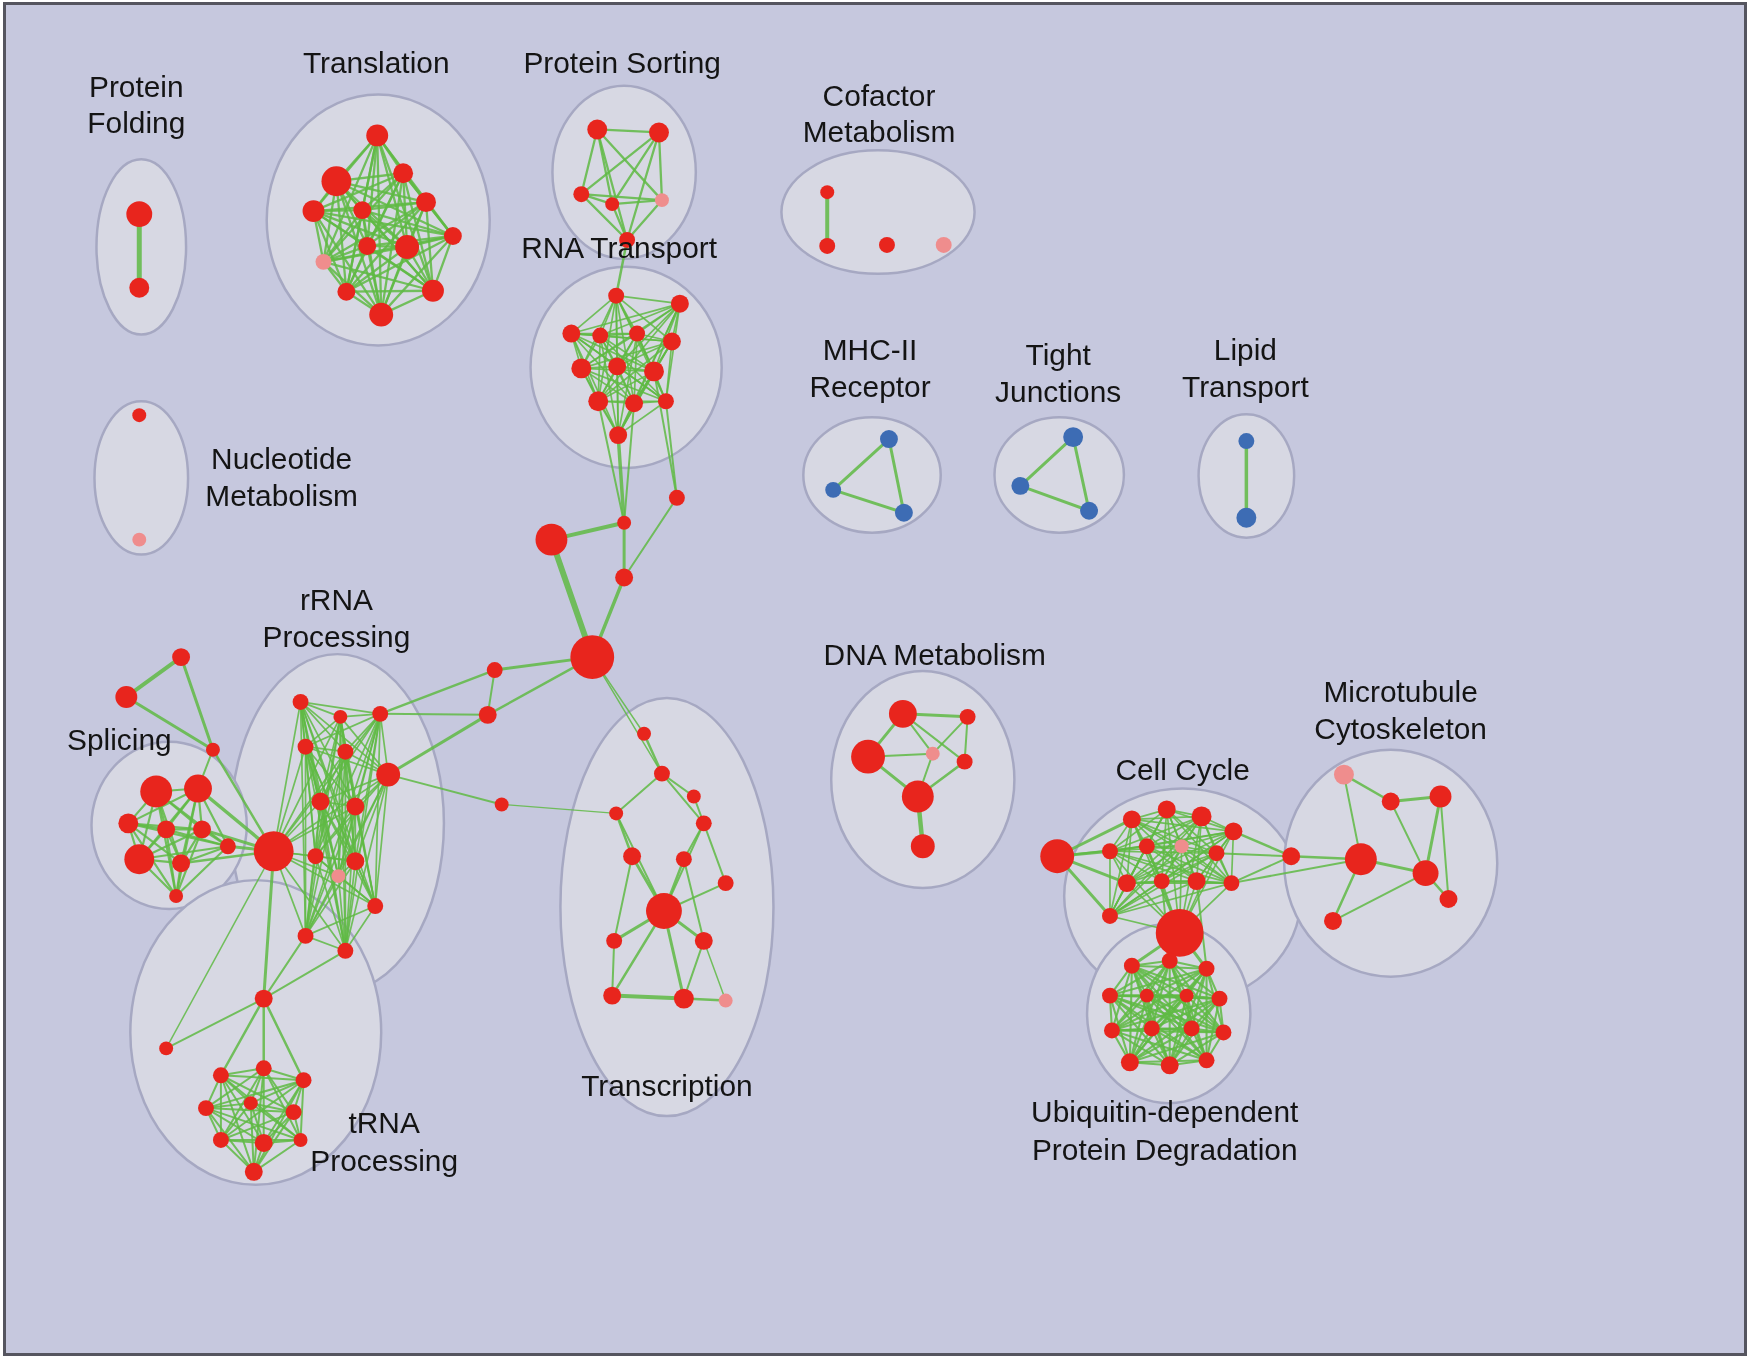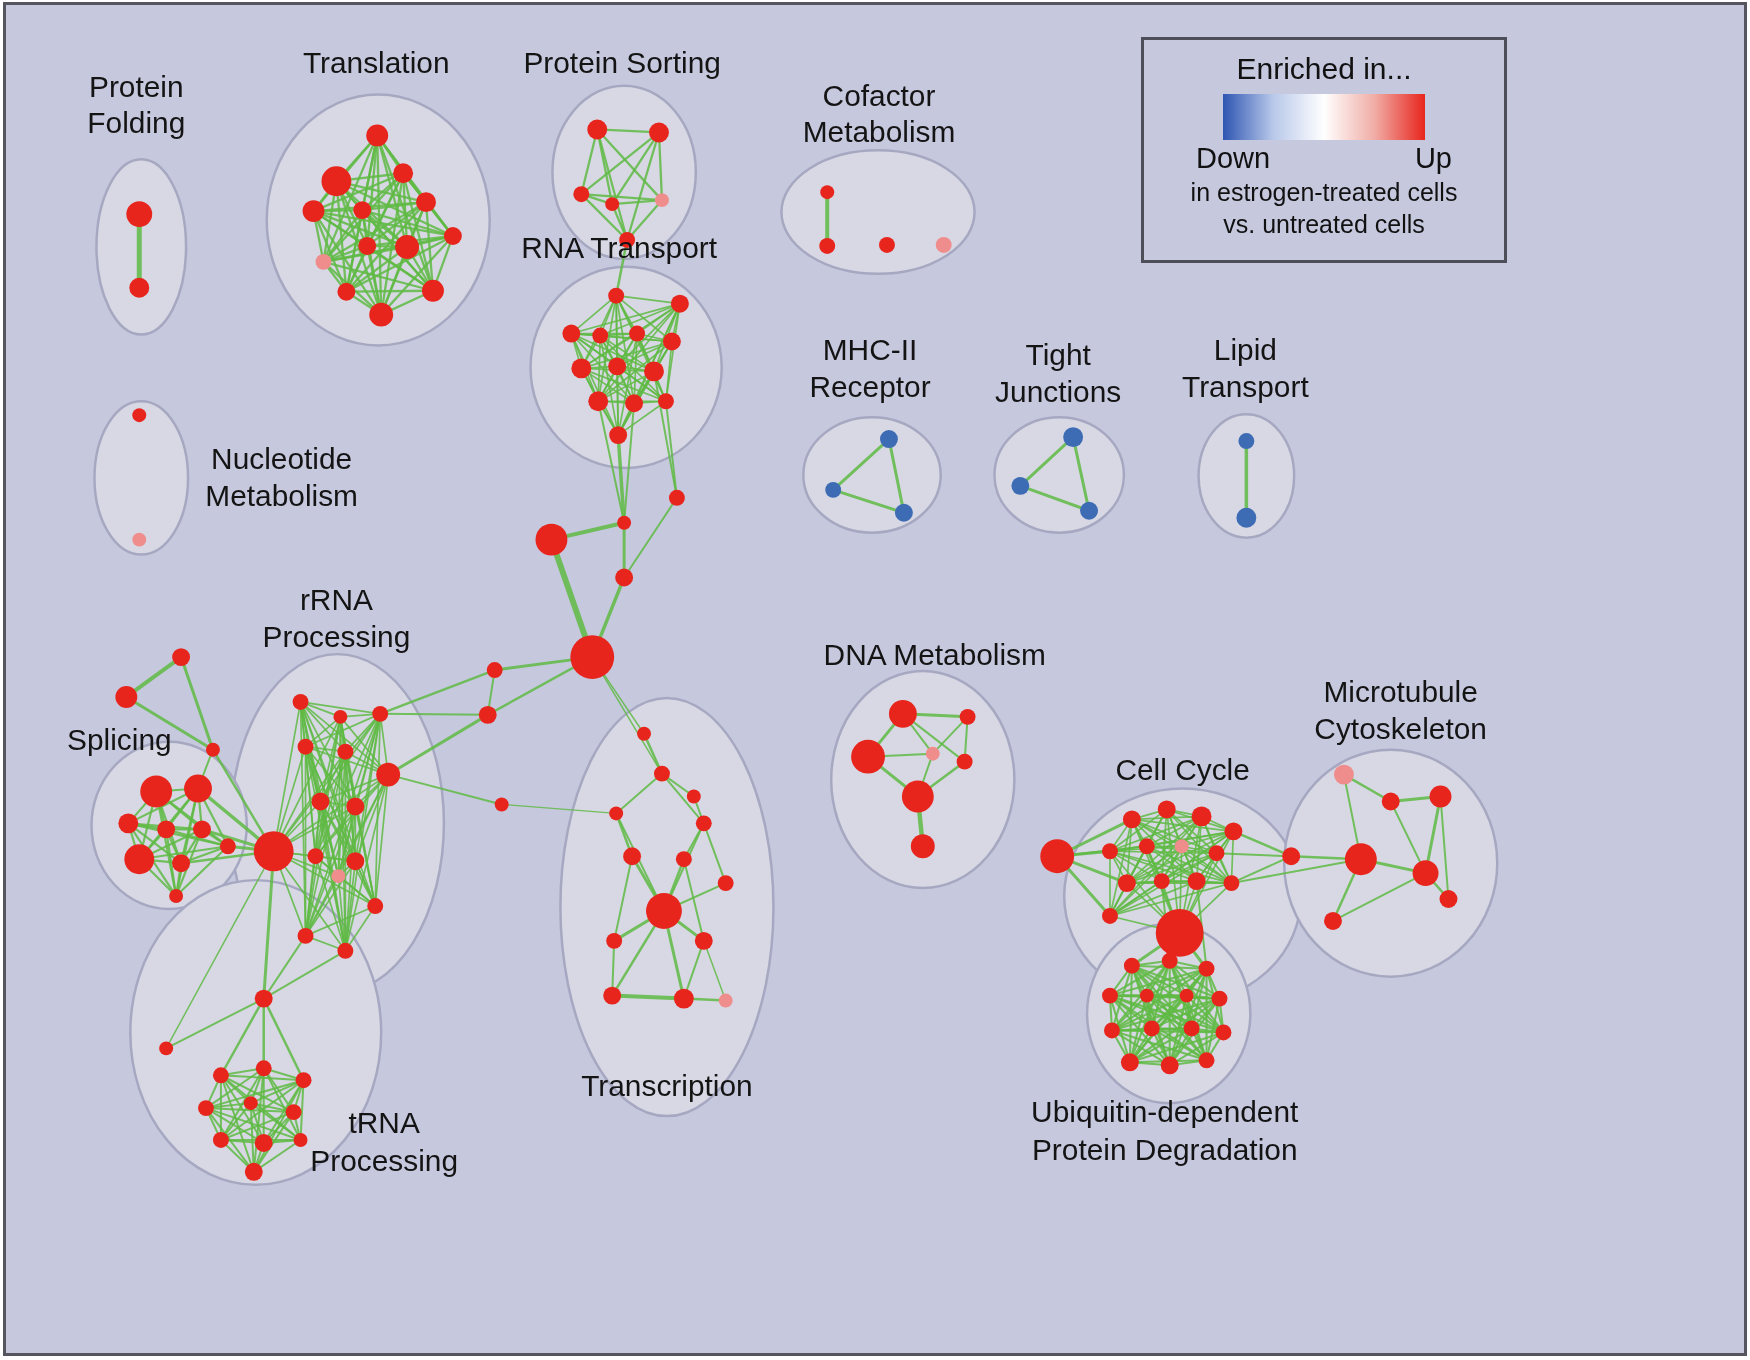--- a/index.html
+++ b/index.html
@@ -878,23 +878,13 @@
         <text x="379" y="1171" text-anchor="middle" class="cluster-label">Processing</text>
         <text x="663" y="1096" text-anchor="middle" class="cluster-label">Transcription</text>
         <text x="932" y="663" text-anchor="middle" class="cluster-label">DNA Metabolism</text>
         <text x="1181" y="778" text-anchor="middle" class="cluster-label">Cell Cycle</text>
         <text x="1400" y="700" text-anchor="middle" class="cluster-label">Microtubule</text>
         <text x="1400" y="737" text-anchor="middle" class="cluster-label">Cytoskeleton</text>
         <text x="1163" y="1122" text-anchor="middle" class="cluster-label">Ubiquitin-dependent</text>
         <text x="1163" y="1160" text-anchor="middle" class="cluster-label">Protein Degradation</text>
       </g>
     </svg>
-  <div class="legend">
-    <div class="legend-title">Enriched in...</div>
-    <div class="legend-bar" style="background: linear-gradient(90deg, rgb(46, 85, 178), rgb(185, 201, 234), rgb(255, 255, 255), rgb(240, 173, 166), rgb(232, 37, 29));"></div>
-    <div class="legend-updown">
-      <span>Down</span>
-      <span>Up</span>
-    </div>
-    <div class="legend-caption">in estrogen-treated cells</div>
-    <div class="legend-caption">vs. untreated cells</div>
-  </div>
 </div>
 
 </body></html>

